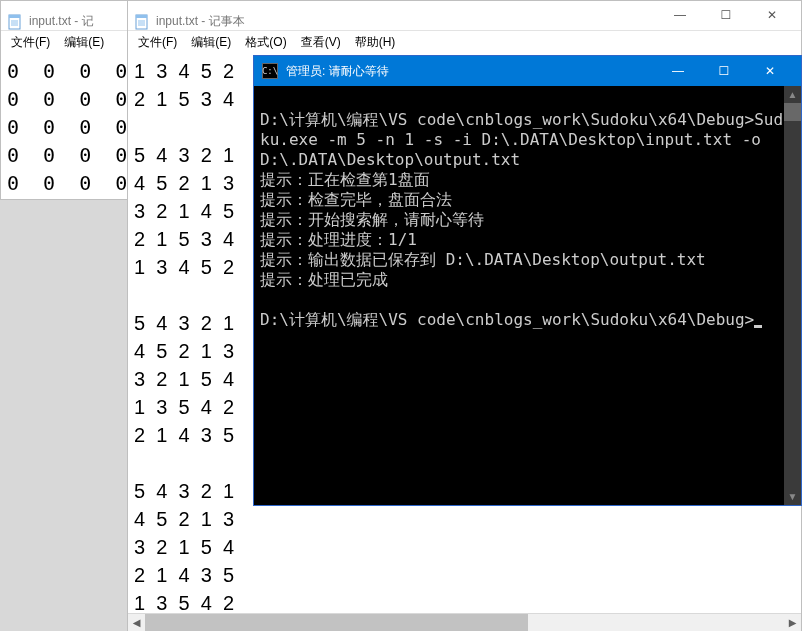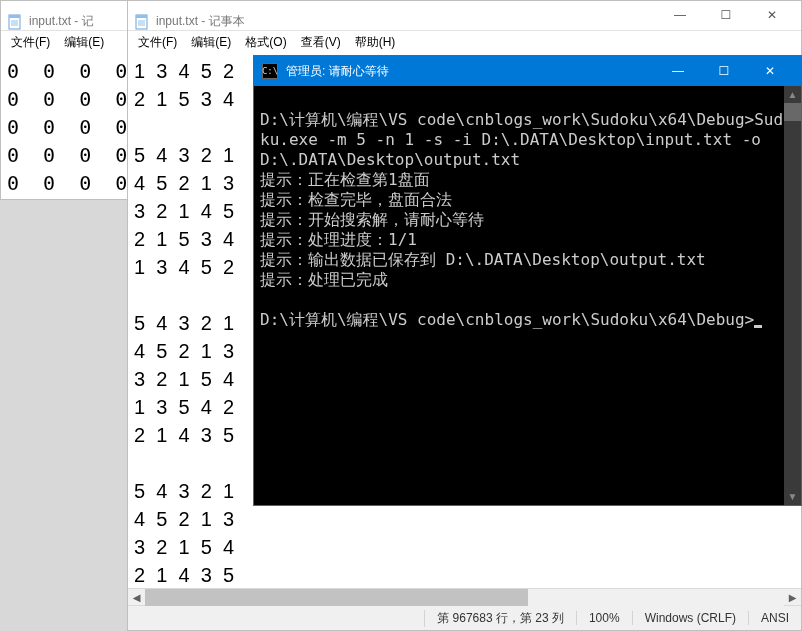--- a/index.html
+++ b/index.html
@@ -117,27 +117,20 @@
 
 </span></div>
   </div>
   <div class="np-hscroll">
     <div class="arrow">◀</div>
     <div class="track">
       <div class="thumb" style="left:0;width:60%;"></div>
     </div>
     <div class="arrow">▶</div>
   </div>
-  <div class="np-status">
-    <div></div>
-    <div>第 967683 行，第 23 列</div>
-    <div>100%</div>
-    <div>Windows (CRLF)</div>
-    <div>ANSI</div>
-  </div>
 </div>
 
 <div id="win-cmd">
   <div class="cmd-title">
     <div class="cmd-icon">C:\</div>
     <span>管理员: 请耐心等待</span>
     <div class="cmd-winctrls">
       <div class="wc">—</div>
       <div class="wc">☐</div>
       <div class="wc close">✕</div>

